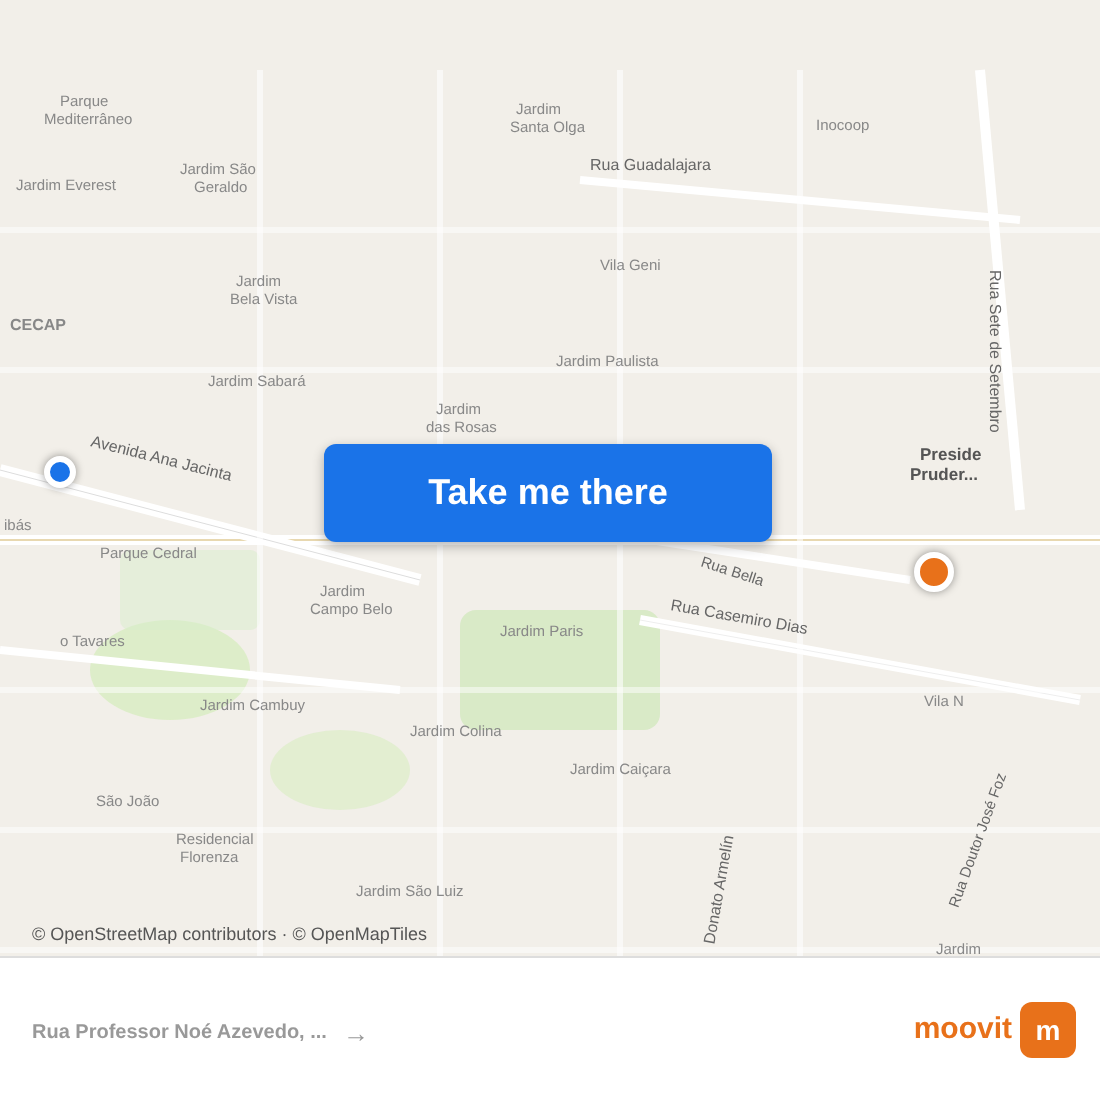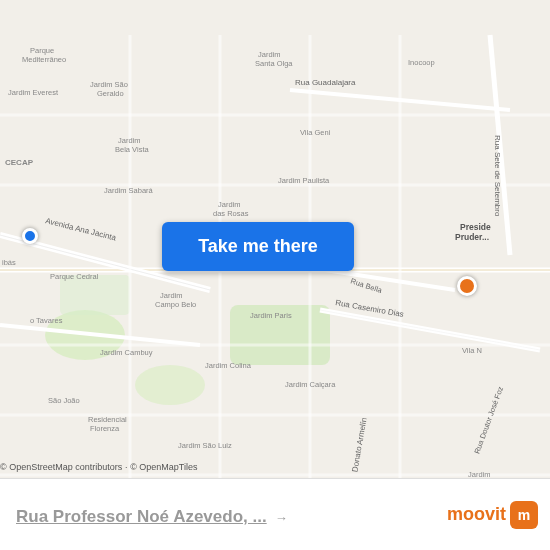--- a/index.html
+++ b/index.html
@@ -35,21 +35,21 @@
       position: absolute;
       top: 0;
       left: 0;
     }
 
     
     #take-me-there-btn {
       position: absolute;
       top: 222px;
       left: 162px;
-      width: 192px;
+      width: 224px;
       height: 49px;
       background: #1a73e8;
       color: white;
       border: none;
       border-radius: 6px;
       font-size: 18px;
       font-weight: bold;
       cursor: pointer;
       display: flex;
       align-items: center;
@@ -108,24 +108,23 @@
       z-index: 20;
     }
 
     .bottom-bar-left {
       display: flex;
       flex-direction: column;
       flex: 1;
     }
 
     .bottom-bar-location {
-      font-size: 17px;
+      font-size: 10px;
       font-weight: bold;
       color: #333;
-      text-decoration: underline;
     }
 
     .bottom-bar-arrow {
       display: flex;
       align-items: center;
       color: #555;
       font-size: 13px;
       margin-top: 4px;
     }
 
@@ -134,21 +133,21 @@
       color: #999;
     }
 
     .moovit-logo {
       display: flex;
       align-items: center;
       gap: 4px;
     }
 
     .moovit-text {
-      font-size: 18px;
+      font-size: 15px;
       font-weight: bold;
       color: #e8711a;
     }
 
     .moovit-icon {
       width: 28px;
       height: 28px;
       background: #e8711a;
       border-radius: 6px;
       display: flex;
@@ -156,21 +155,21 @@
       justify-content: center;
       color: white;
       font-size: 14px;
       font-weight: bold;
     }
 
     
     .map-attribution {
       position: absolute;
       bottom: 78px;
-      left: 0;
+      left: 16px;
       font-size: 9px;
       color: #555;
       z-index: 10;
     }
   </style>
 </head>
 <body>
 
 <div id="app">
 

